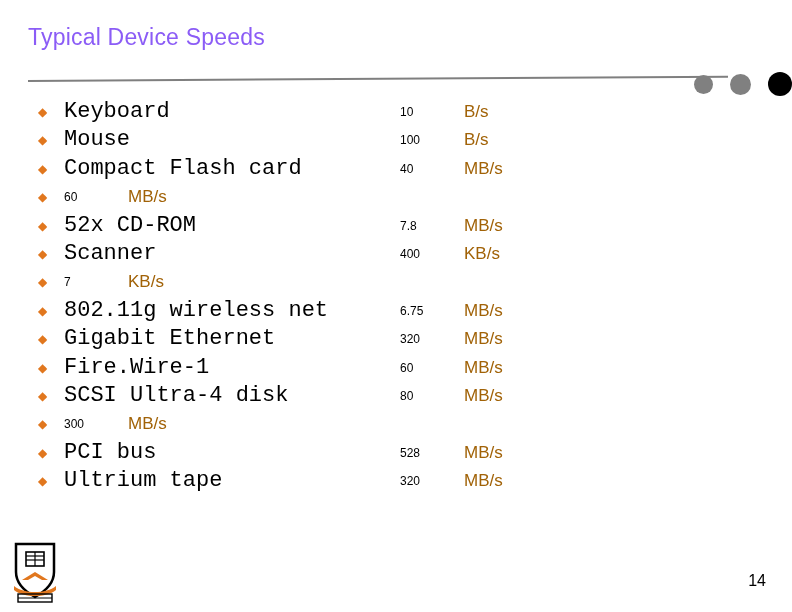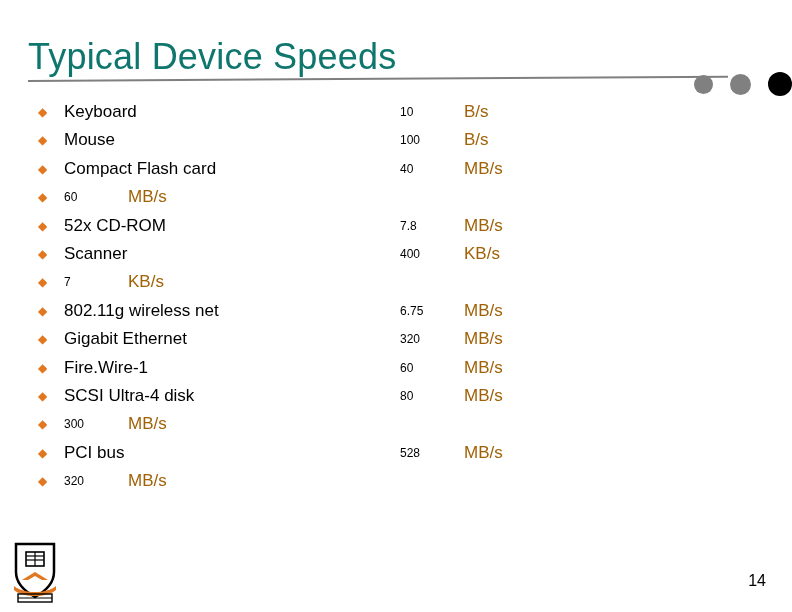--- a/index.html
+++ b/index.html
@@ -16,23 +16,23 @@
     position: relative;
   }
   .slide {
     position: relative;
     width: 792px;
     height: 612px;
   }
   .slide-title {
     position: absolute;
     left: 28px;
-    top: 36px;
-    font-size: 36px;
-    color: #0f766e;
+    top: 24px;
+    font-size: 23px;
+    color: #8b5cf6;
     letter-spacing: 0.2px;
     white-space: nowrap;
   }
   
   .title-rule {
     position: absolute;
     left: 28px;
     top: 80px;
     width: 700px;
     height: 2px;
@@ -82,24 +82,25 @@
     flex: 0 0 28px;
     font-size: 12px;
     line-height: 24px;
     color: #E1771E;
     text-align: left;
     padding-left: 2px;
     box-sizing: border-box;
   }
   .name {
     flex: 0 0 336px;
-    font-size: 17px;
-    line-height: 24px;
-    color: #000000;
-    white-space: nowrap;
+    font-size: 22px;
+    line-height: 24px;
+    color: #000000;
+    white-space: nowrap;
+    font-family: Liberation Mono, monospace;
   }
   .value {
     flex: 0 0 64px;
     font-size: 12px;
     line-height: 24px;
     color: #000000;
     white-space: nowrap;
   }
   .unit {
     flex: 0 0 auto;
@@ -209,20 +210,21 @@
         <span class="unit">MB/s</span>
       </div>
       <div class="row">
         <span class="bullet">◆</span>
         <span class="name">PCI bus</span>
         <span class="value">528</span>
         <span class="unit">MB/s</span>
       </div>
       <div class="row">
         <span class="bullet">◆</span>
+        <span class="name">Ultrium tape</span>
         <span class="value">320</span>
         <span class="unit">MB/s</span>
       </div>
     </div>
 
   <div class="logo">
     <svg width="54" height="62" viewBox="0 0 54 62" xmlns="http://www.w3.org/2000/svg">
       <path d="M8 2 H46 V30 C46 42 36 50 27 55 C18 50 8 42 8 30 Z" fill="#ffffff" stroke="#000000" stroke-width="2.5"></path>
       <rect x="18" y="10" width="18" height="14" fill="none" stroke="#000000" stroke-width="1.6"></rect>
       <line x1="18" y1="14" x2="36" y2="14" stroke="#000000" stroke-width="1.2"></line>

